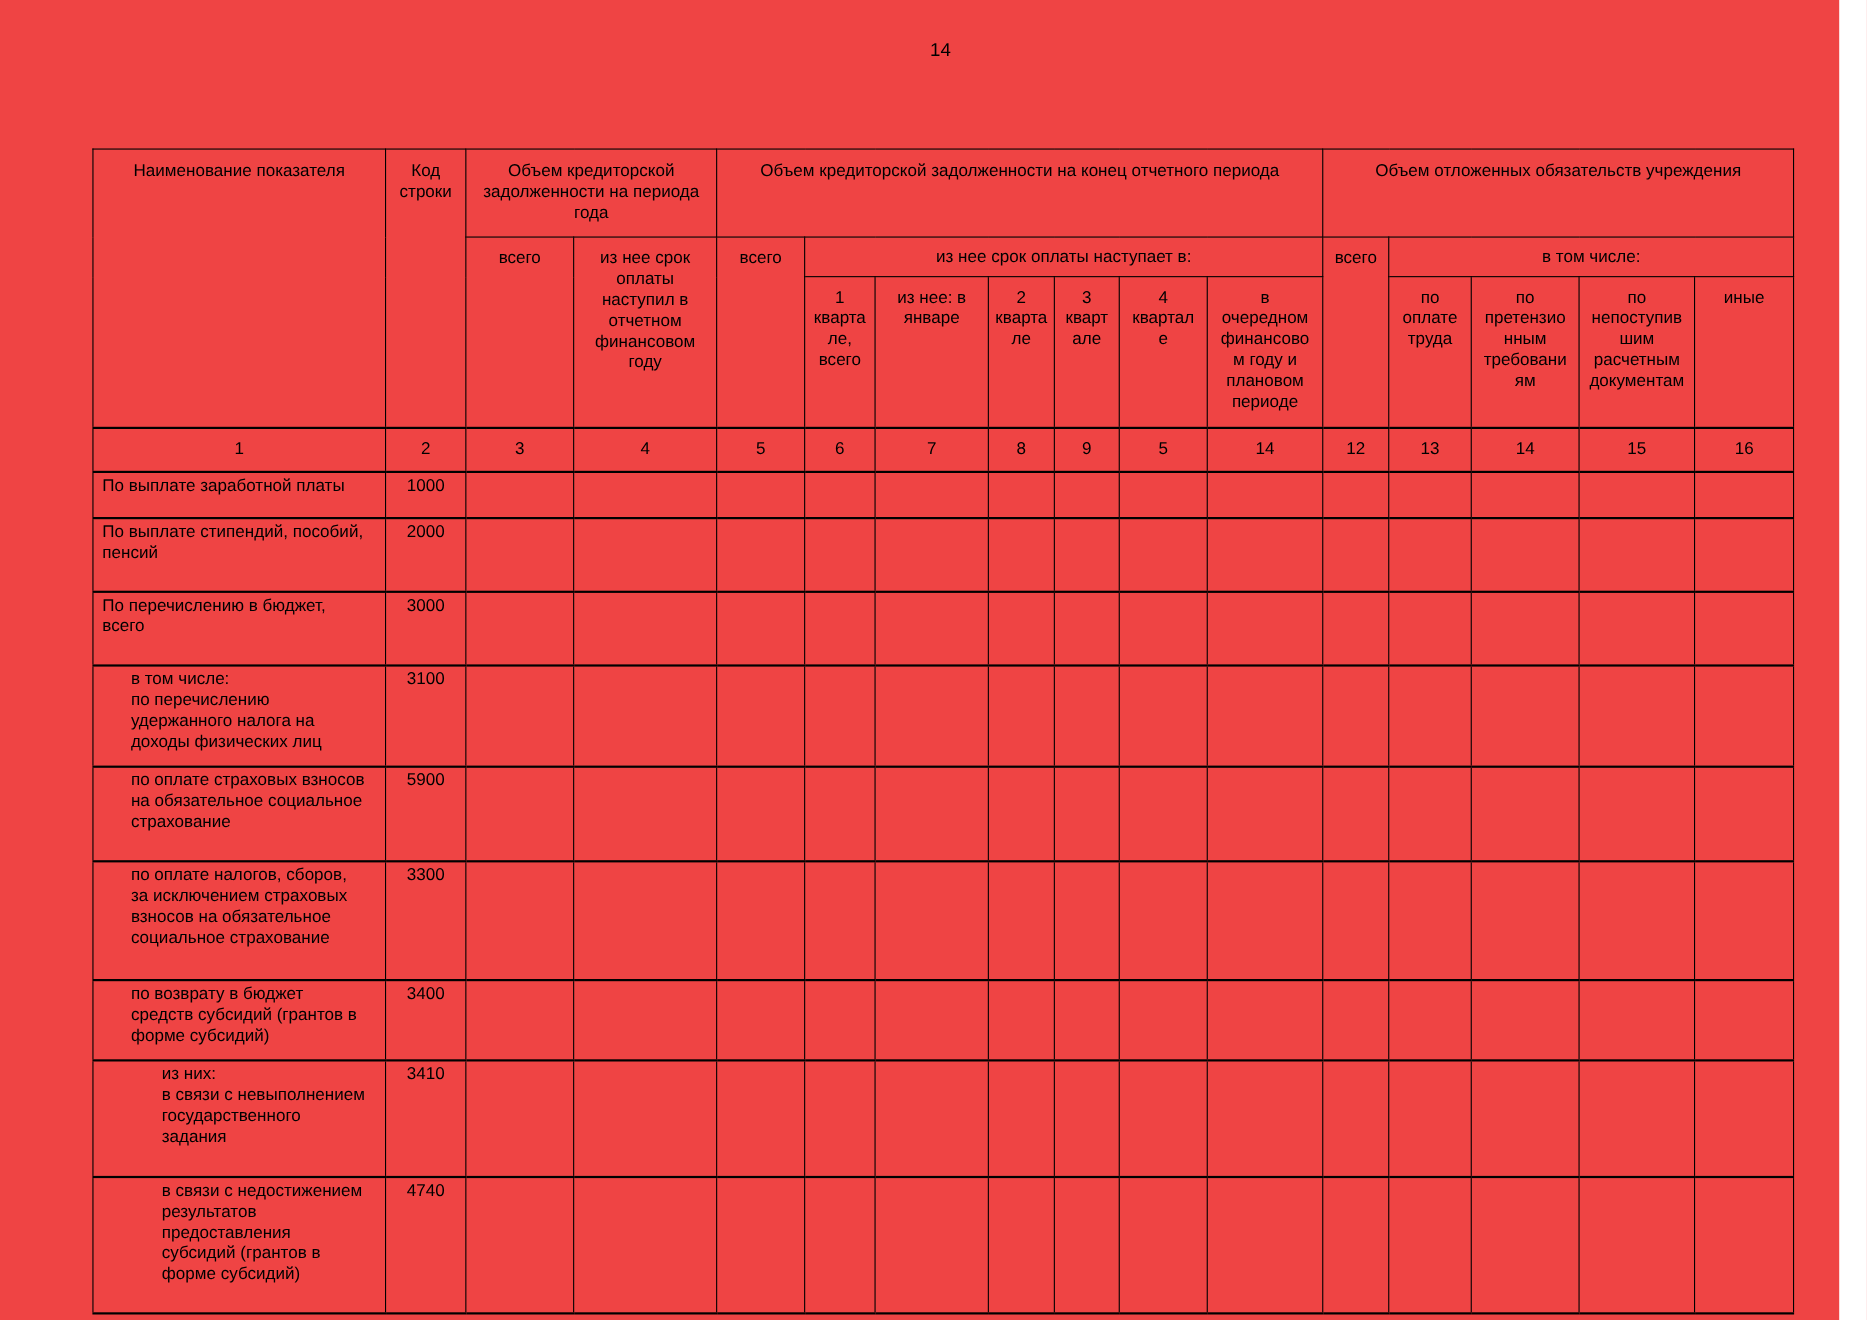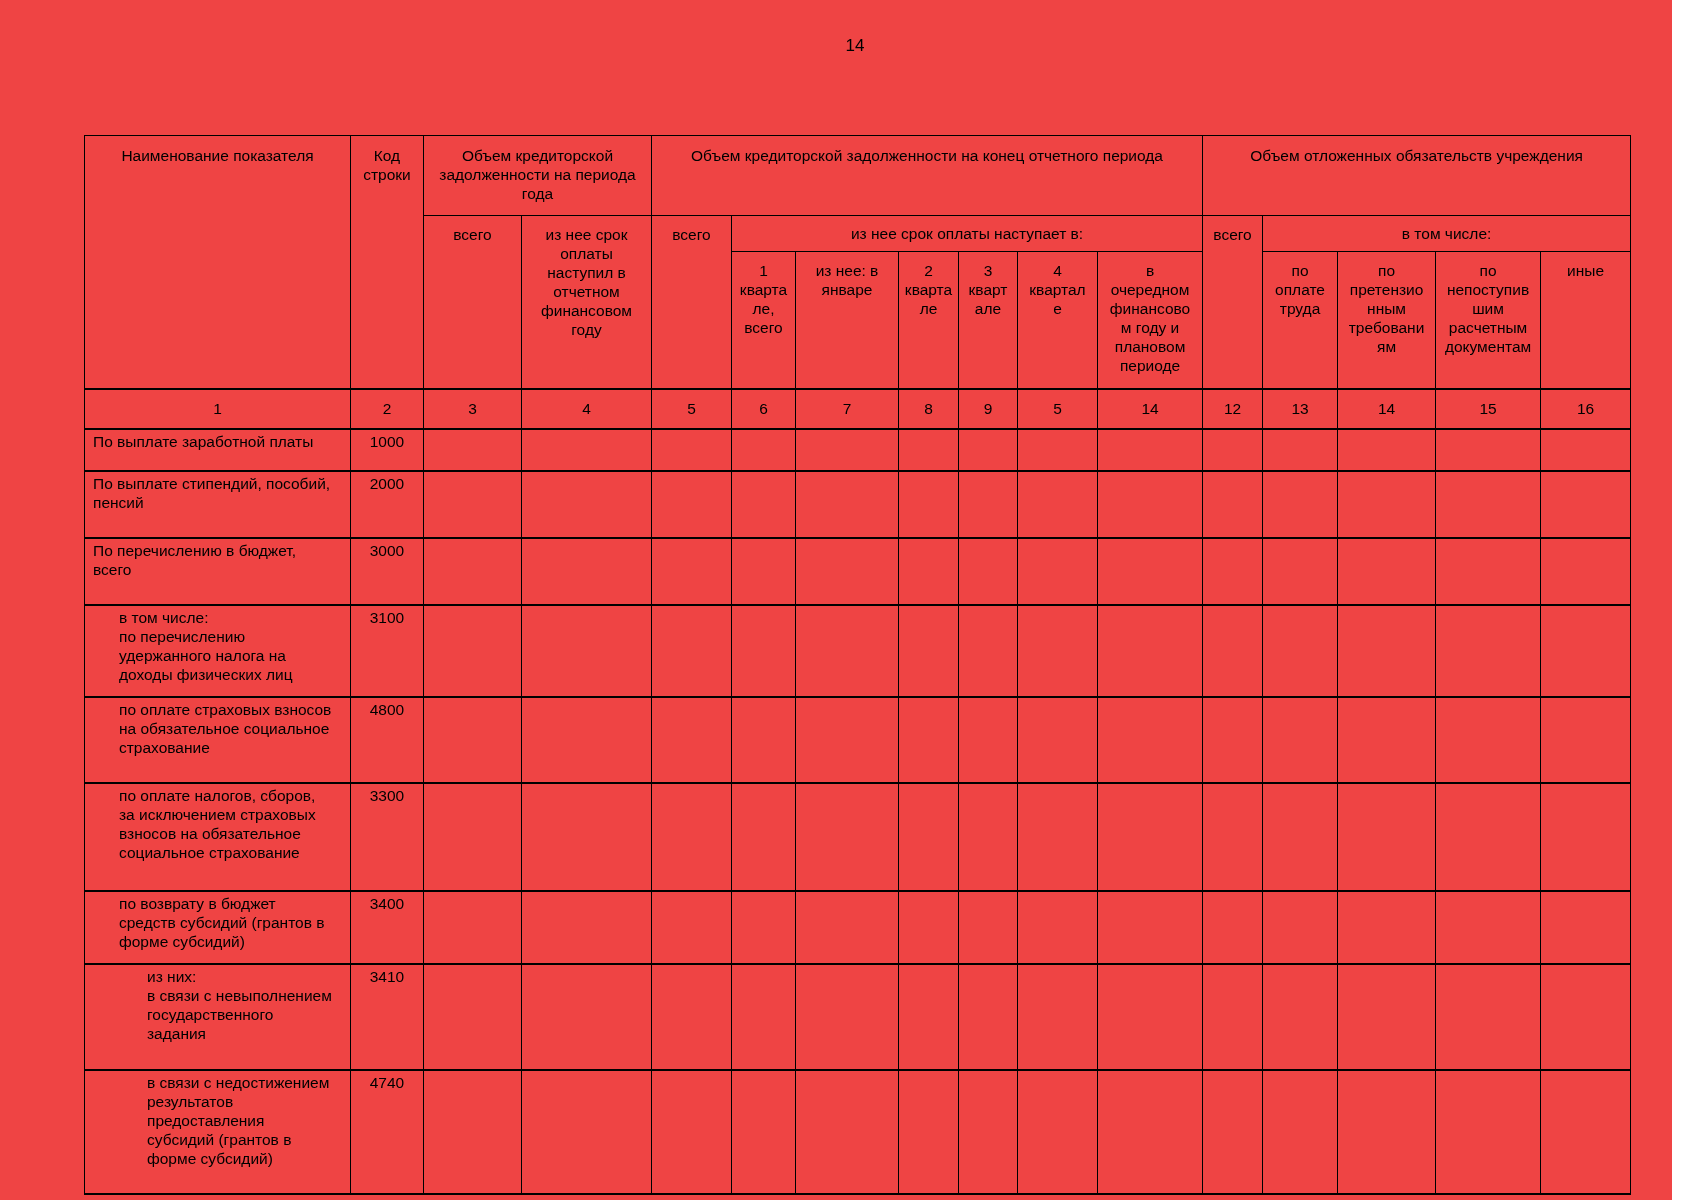--- a/index.html
+++ b/index.html
@@ -238,21 +238,21 @@
           <td class="cell-empty"></td>
           <td class="cell-empty"></td>
           <td class="cell-empty"></td>
           <td class="cell-empty"></td>
           <td class="cell-empty"></td>
         </tr>
         <tr style="height: 86px;">
           <td class="cell-label indent-1">по оплате страховых взносов
 на обязательное социальное
 страхование</td>
-          <td class="cell-code">4800</td>
+          <td class="cell-code">5900</td>
           <td class="cell-empty"></td>
           <td class="cell-empty"></td>
           <td class="cell-empty"></td>
           <td class="cell-empty"></td>
           <td class="cell-empty"></td>
           <td class="cell-empty"></td>
           <td class="cell-empty"></td>
           <td class="cell-empty"></td>
           <td class="cell-empty"></td>
           <td class="cell-empty"></td>

